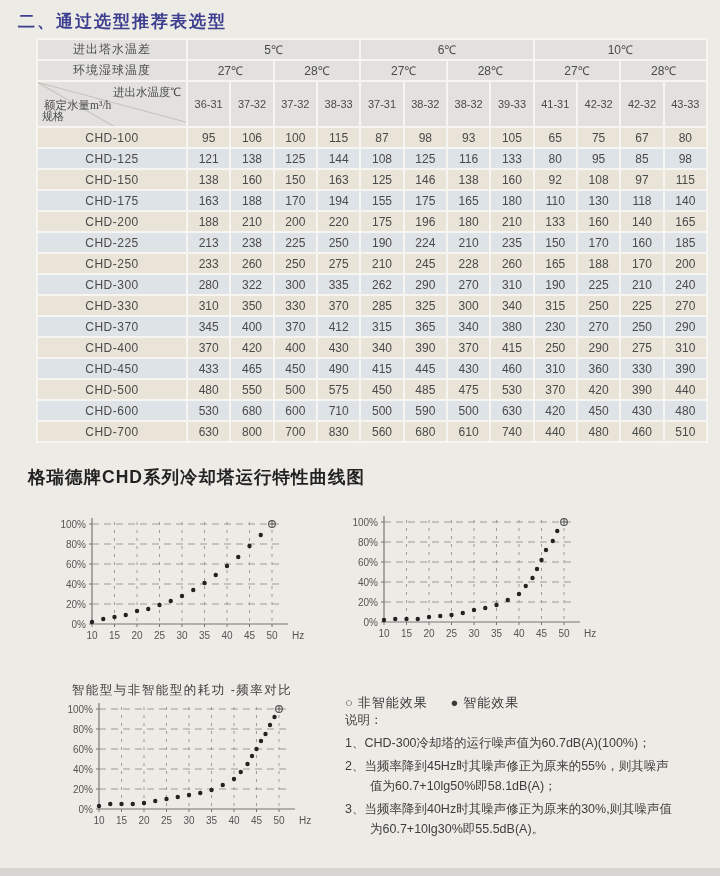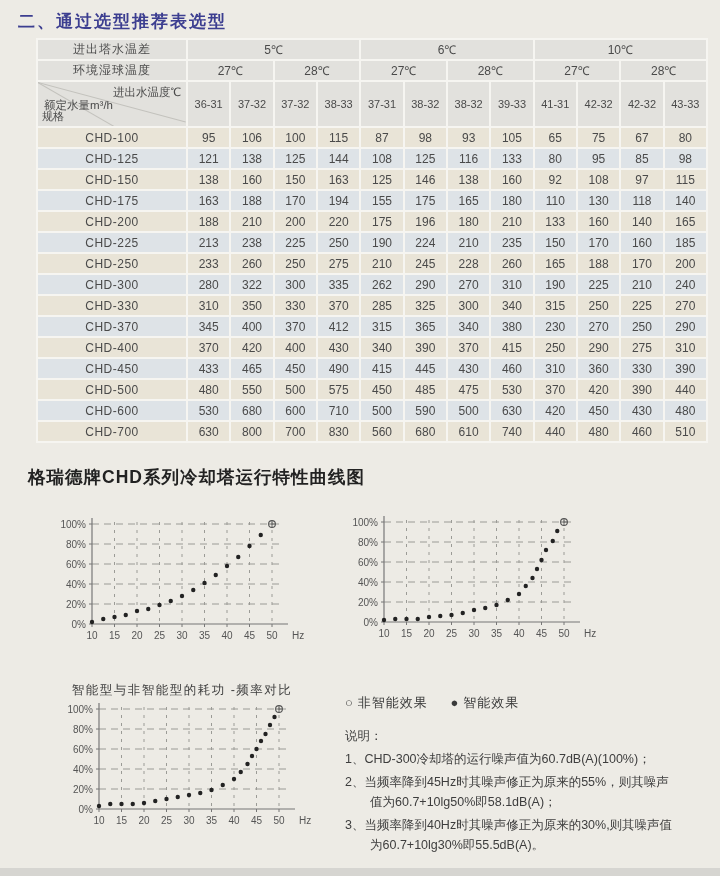--- a/index.html
+++ b/index.html
@@ -8,42 +8,42 @@
   .page-title{position:absolute;left:18px;top:10px;font-size:17px;font-weight:bold;color:#3c3e90;letter-spacing:2px;}
   
   .tbl-wrap{position:absolute;left:36px;top:38px;width:672px;}
   table{border-collapse:separate;border-spacing:2px;width:100%;background:#f6f5f1;table-layout:fixed;}
   td{padding:0;text-align:center;vertical-align:middle;color:#4a4a4a;font-size:12px;overflow:hidden;}
   col.c-label{width:148px;}
   .hc,.hl{background:#e2e1dd;height:19px;margin-top:17px;}
   .hl{font-size:12px;letter-spacing:1px;}
   .pairs-row td{height:44px;}
   .pairs{font-size:11px;background:#e2e1dd;}
-  .corner{background:#e2e1dd;position:relative;}
+  .corner{background:#e2e1dd;position:relative;font-family:Liberation Serif, serif;}
   .corner .diag{position:absolute;left:0;top:0;height:1px;background:#c3c2bd;transform-origin:0 0;}
   .corner .d1{width:153px;transform:rotate(15deg);}
   .corner .d2{width:94px;transform:rotate(30deg);}
   .corner .c-tr{position:absolute;right:5px;top:3px;font-size:11.5px;}
   .corner .c-mid{position:absolute;left:6px;top:16px;font-size:11.5px;}
   .corner .c-bl{position:absolute;left:4px;bottom:2px;font-size:11px;}
   tr.ra td{background:#e9e4d7;}
   tr.rb td{background:#dee3e7;}
   tr.ra td,tr.rb td{height:19px;}
   td.model{font-size:12px;letter-spacing:.5px;}
   
   .charts-title{position:absolute;left:28px;top:465px;font-size:17.5px;font-weight:bold;color:#222;letter-spacing:1px;}
   .chart-box{position:absolute;width:290px;}
   .chart-caption{width:268px;text-align:center;font-size:12.5px;color:#3d3d3d;letter-spacing:1.5px;margin-top:18px;}
   svg text{font-family:"Liberation Sans",sans-serif;font-size:10px;fill:#555;}
   
   .side-block{position:absolute;left:345px;top:694px;width:366px;color:#3d3d3d;}
   .legend{font-size:13px;letter-spacing:1px;color:#3a3a3a;}
   .legend .item{margin-right:18px;}
   .legend .sym{margin-right:4px;}
-  .notes-heading{margin-top:16px;font-size:12.5px;}
+  .notes-heading{font-size:12.5px;}
   .note{margin-top:6px;font-size:12.5px;line-height:1.35;}
   .note .ln2{padding-left:2em;margin-top:3px;}
   .bottom-strip{position:absolute;left:0;bottom:0;width:720px;height:8px;background:#d6d5d1;}
 </style>
 </head>
 <body>
 
 <div class="page">
 
   <div class="page-title">二、通过选型推荐表选型</div>

